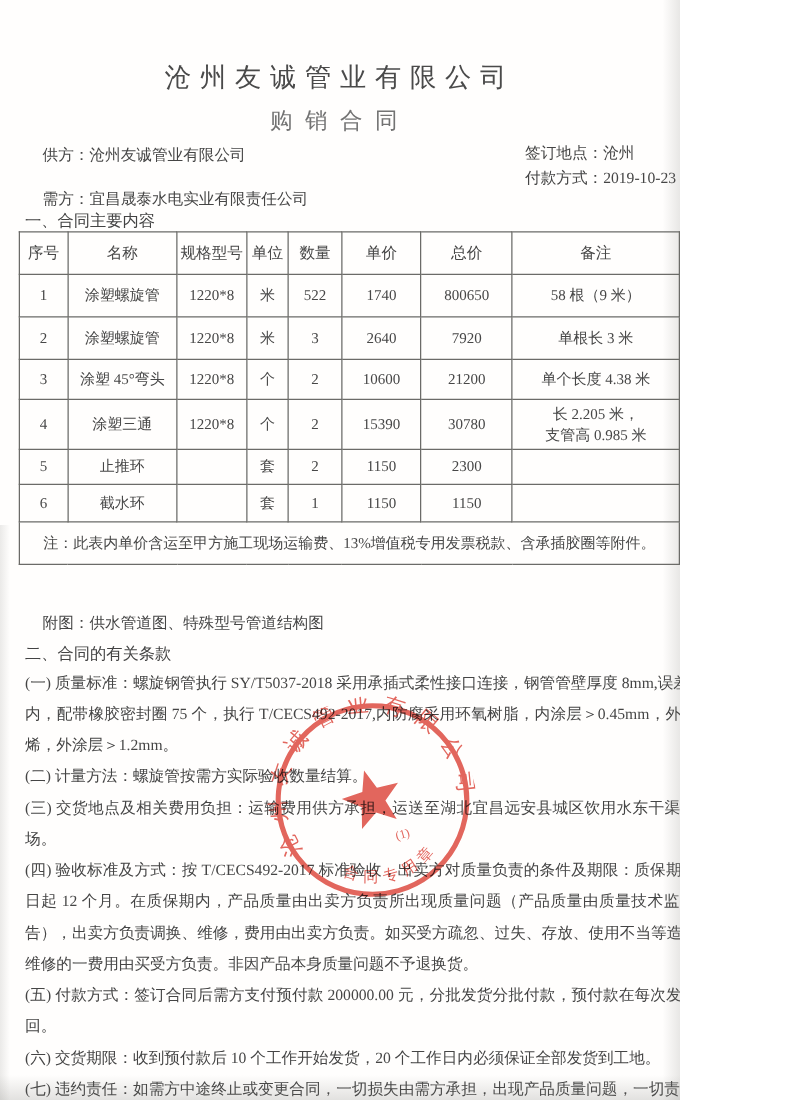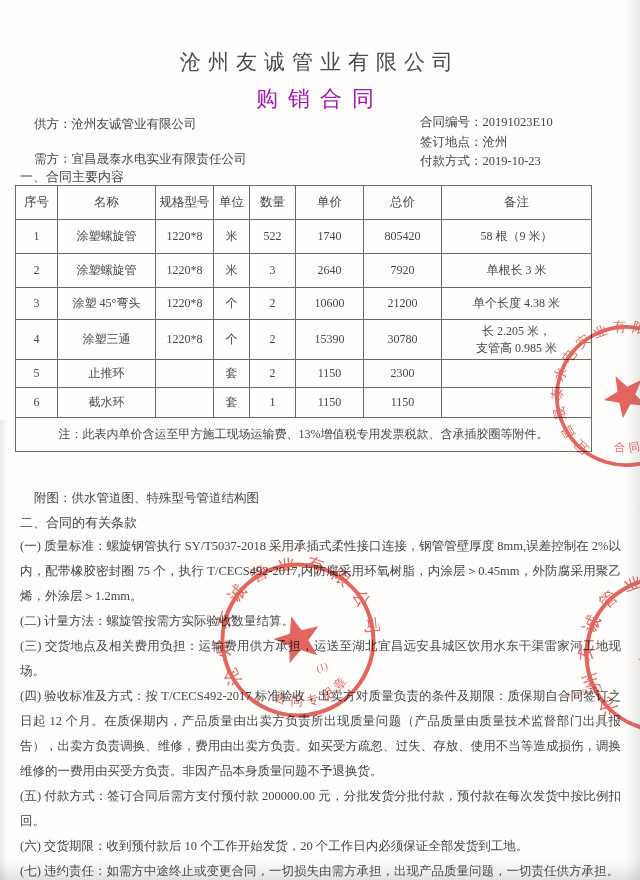--- a/index.html
+++ b/index.html
@@ -1,33 +1,33 @@
 <!DOCTYPE html>
 <html><head>
 <meta charset="utf-8">
 <style>
   html,body{margin:0;padding:0;}
   body{
     width:640px;height:880px;overflow:hidden;
     font-family:"Liberation Serif","DejaVu Serif",serif;
     background:#ffffff;color:#3f3f3f;
   }
-  .page{position:relative;width:640px;height:880px;overflow:hidden;background:#fffefd;}
+  .page{position:relative;width:544px;height:880px;overflow:hidden;background:#fffefd;}
   
   .edge-right{position:absolute;top:0;right:0;width:14px;height:100%;
     background:linear-gradient(to right,rgba(0,0,0,0),rgba(110,110,105,.16));pointer-events:none;}
   .edge-bottom{position:absolute;bottom:0;left:0;width:100%;height:20px;
     background:linear-gradient(to bottom,rgba(0,0,0,0),rgba(110,110,105,.20));pointer-events:none;}
   .edge-left{position:absolute;top:420px;left:0;width:8px;height:460px;
     background:linear-gradient(to left,rgba(0,0,0,0),rgba(110,110,105,.14));pointer-events:none;}
 
   .title{position:absolute;top:48px;left:0;width:100%;text-align:center;
     font-size:21px;letter-spacing:7px;color:#4a4a4a;}
   .subtitle{position:absolute;top:84px;left:0;width:100%;text-align:center;
-    font-size:22px;letter-spacing:10px;color:#a21caf;}
+    font-size:18px;letter-spacing:10px;color:#737373;}
 
   .meta{font-size:12.5px;color:#454545;}
   .m-supplier{position:absolute;left:34px;top:116px;}
   .m-buyer{position:absolute;left:34px;top:151px;}
   .m-right{position:absolute;left:420px;top:113px;line-height:19.5px;}
 
   .sec-heading{position:absolute;left:20px;font-size:13px;color:#434343;}
   .h1{top:168px;}
   .h2{top:514px;}
 
@@ -59,21 +59,20 @@
 
 <div class="page">
 
   <div class="title">沧州友诚管业有限公司</div>
   <div class="subtitle">购销合同</div>
 
   <div class="meta m-supplier"><span>供方：</span><span>沧州友诚管业有限公司</span></div>
   <div class="meta m-buyer"><span>需方：</span><span>宜昌晟泰水电实业有限责任公司</span></div>
 
   <div class="meta m-right">
-    <div><span>合同编号：</span><span>20191023E10</span></div>
     <div><span>签订地点：</span><span>沧州</span></div>
     <div><span>付款方式：</span><span>2019-10-23</span></div>
   </div>
 
   <div class="sec-heading h1">一、合同主要内容</div>
 
   <table class="items">
     <colgroup>
       <col style="width:42px">
         <col style="width:98px">
@@ -95,21 +94,21 @@
       <th>总价</th>
       <th>备注</th>
     </tr>
     <tr style="height:34px">
       <td>1</td>
       <td>涂塑螺旋管</td>
       <td>1220*8</td>
       <td>米</td>
       <td>522</td>
       <td>1740</td>
-      <td>805420</td>
+      <td>800650</td>
       <td>58 根（9 米）</td>
     </tr>
     <tr style="height:34px">
       <td>2</td>
       <td>涂塑螺旋管</td>
       <td>1220*8</td>
       <td>米</td>
       <td>3</td>
       <td>2640</td>
       <td>7920</td>

